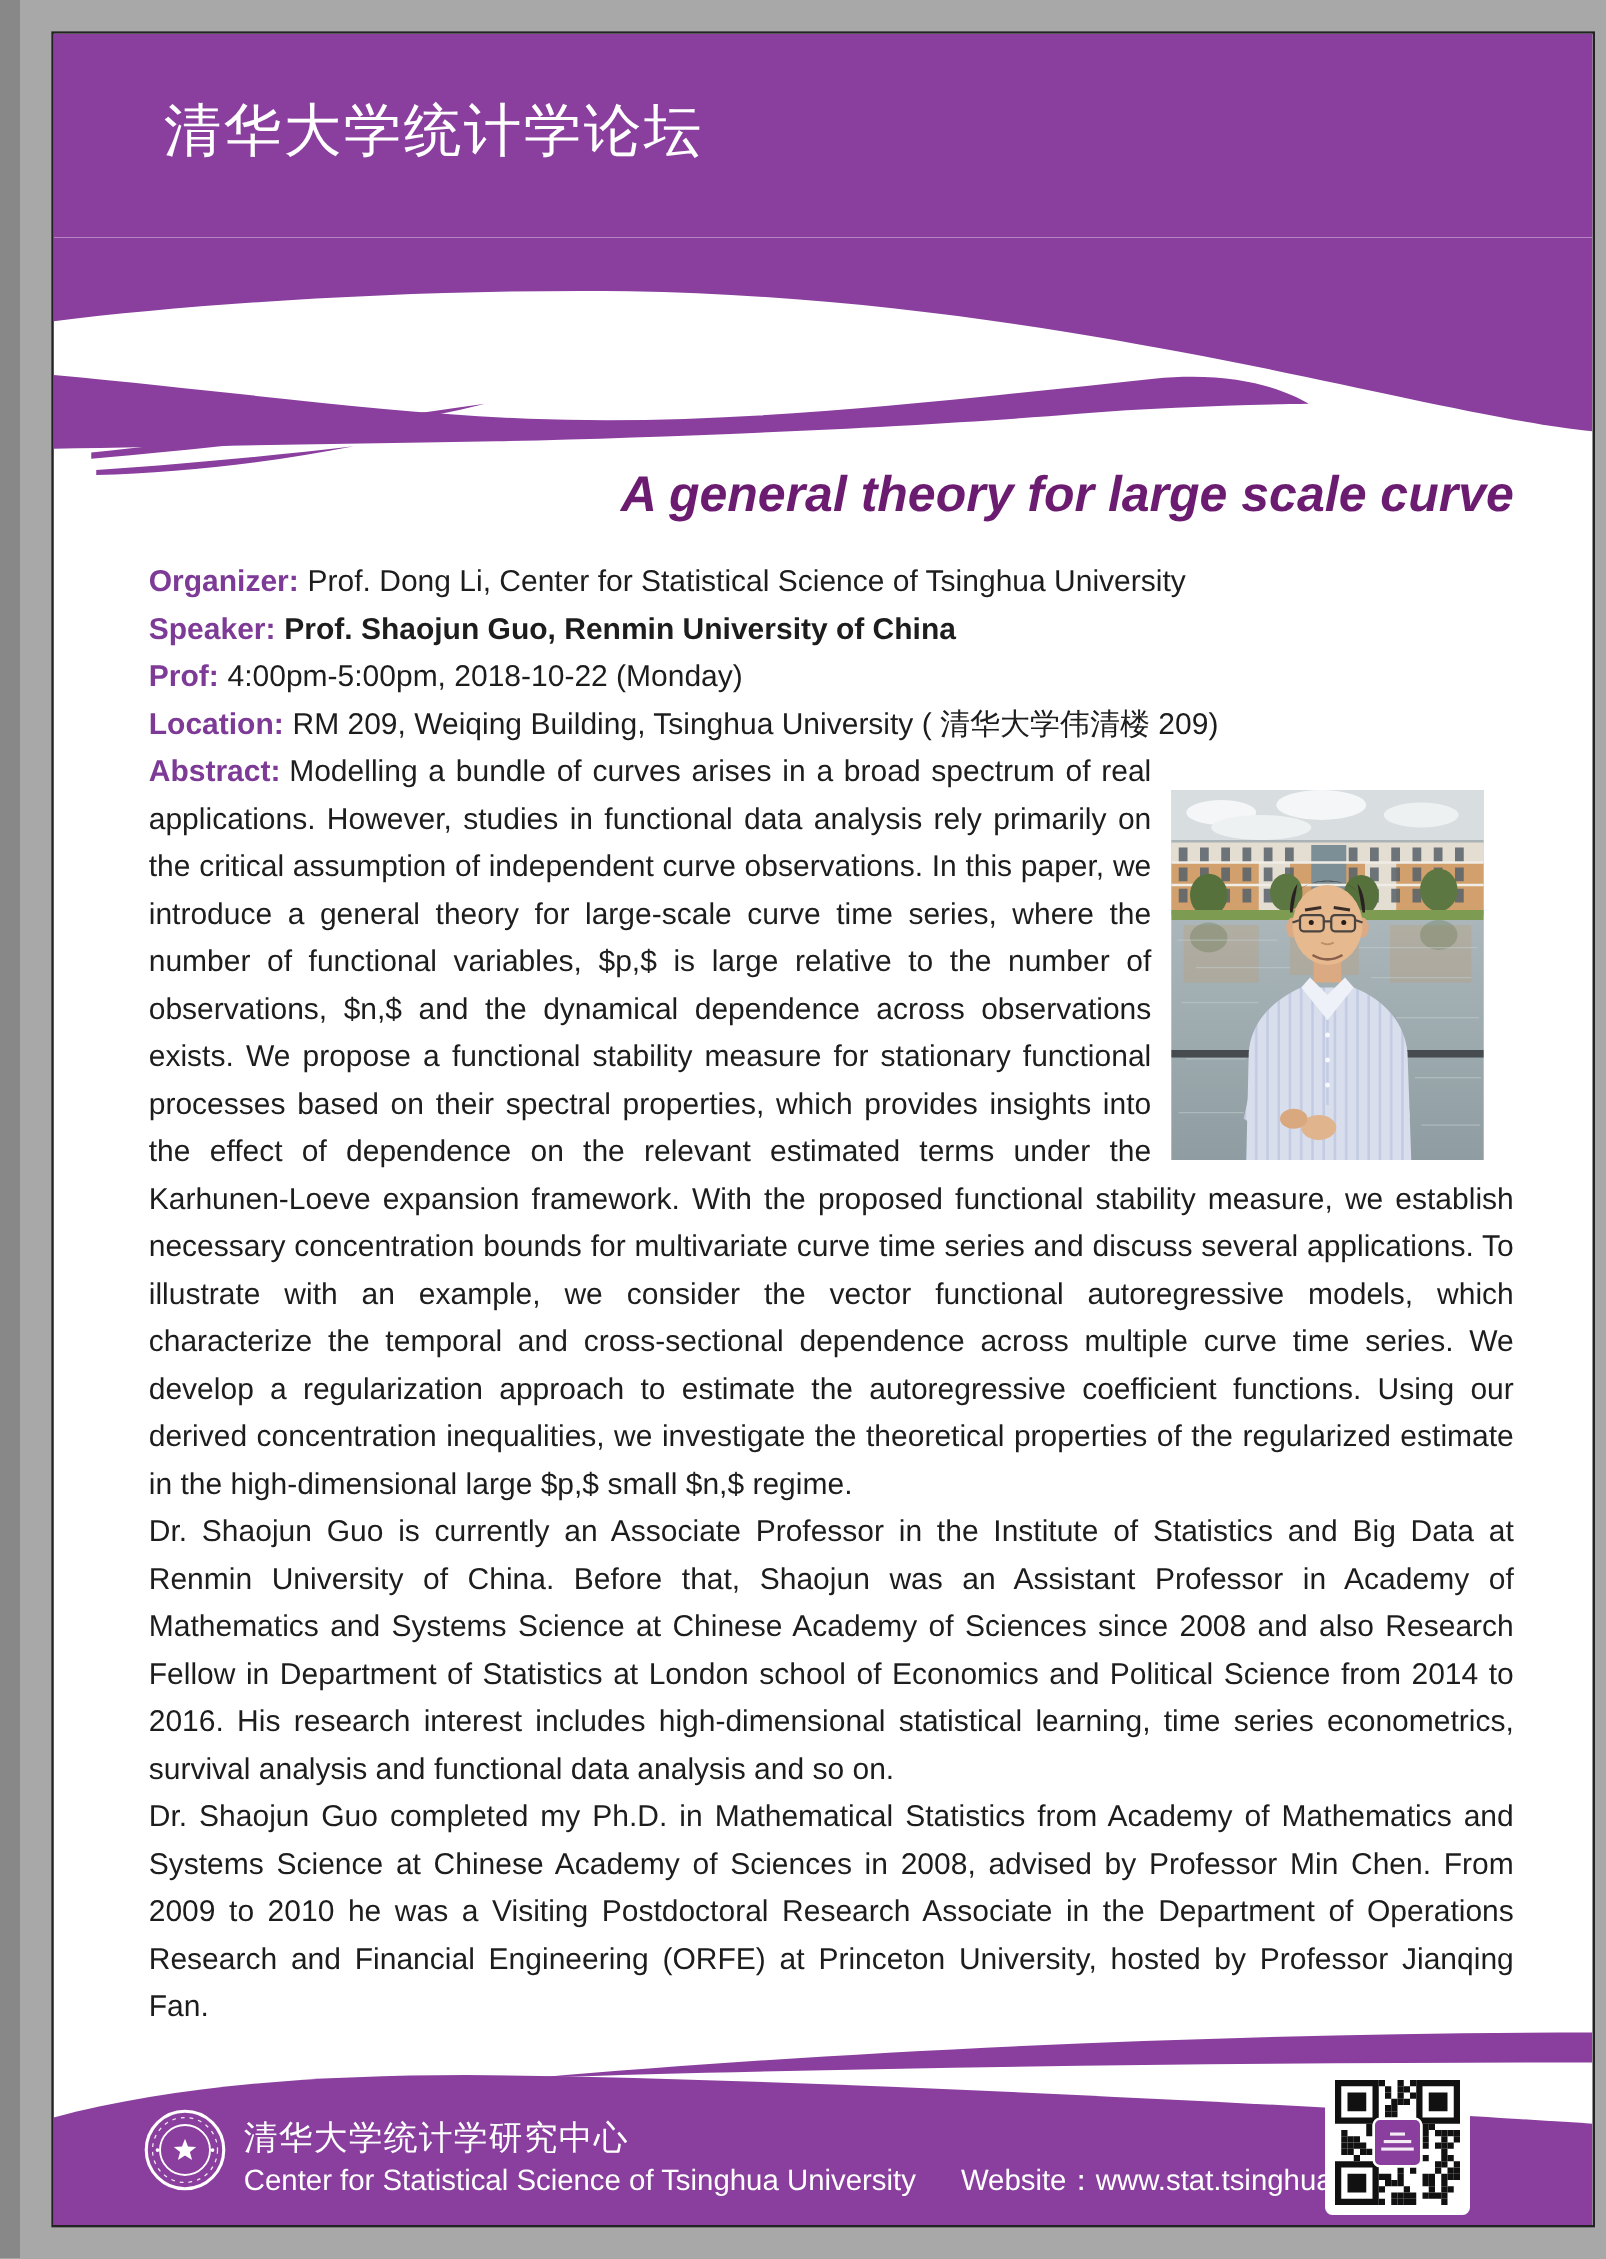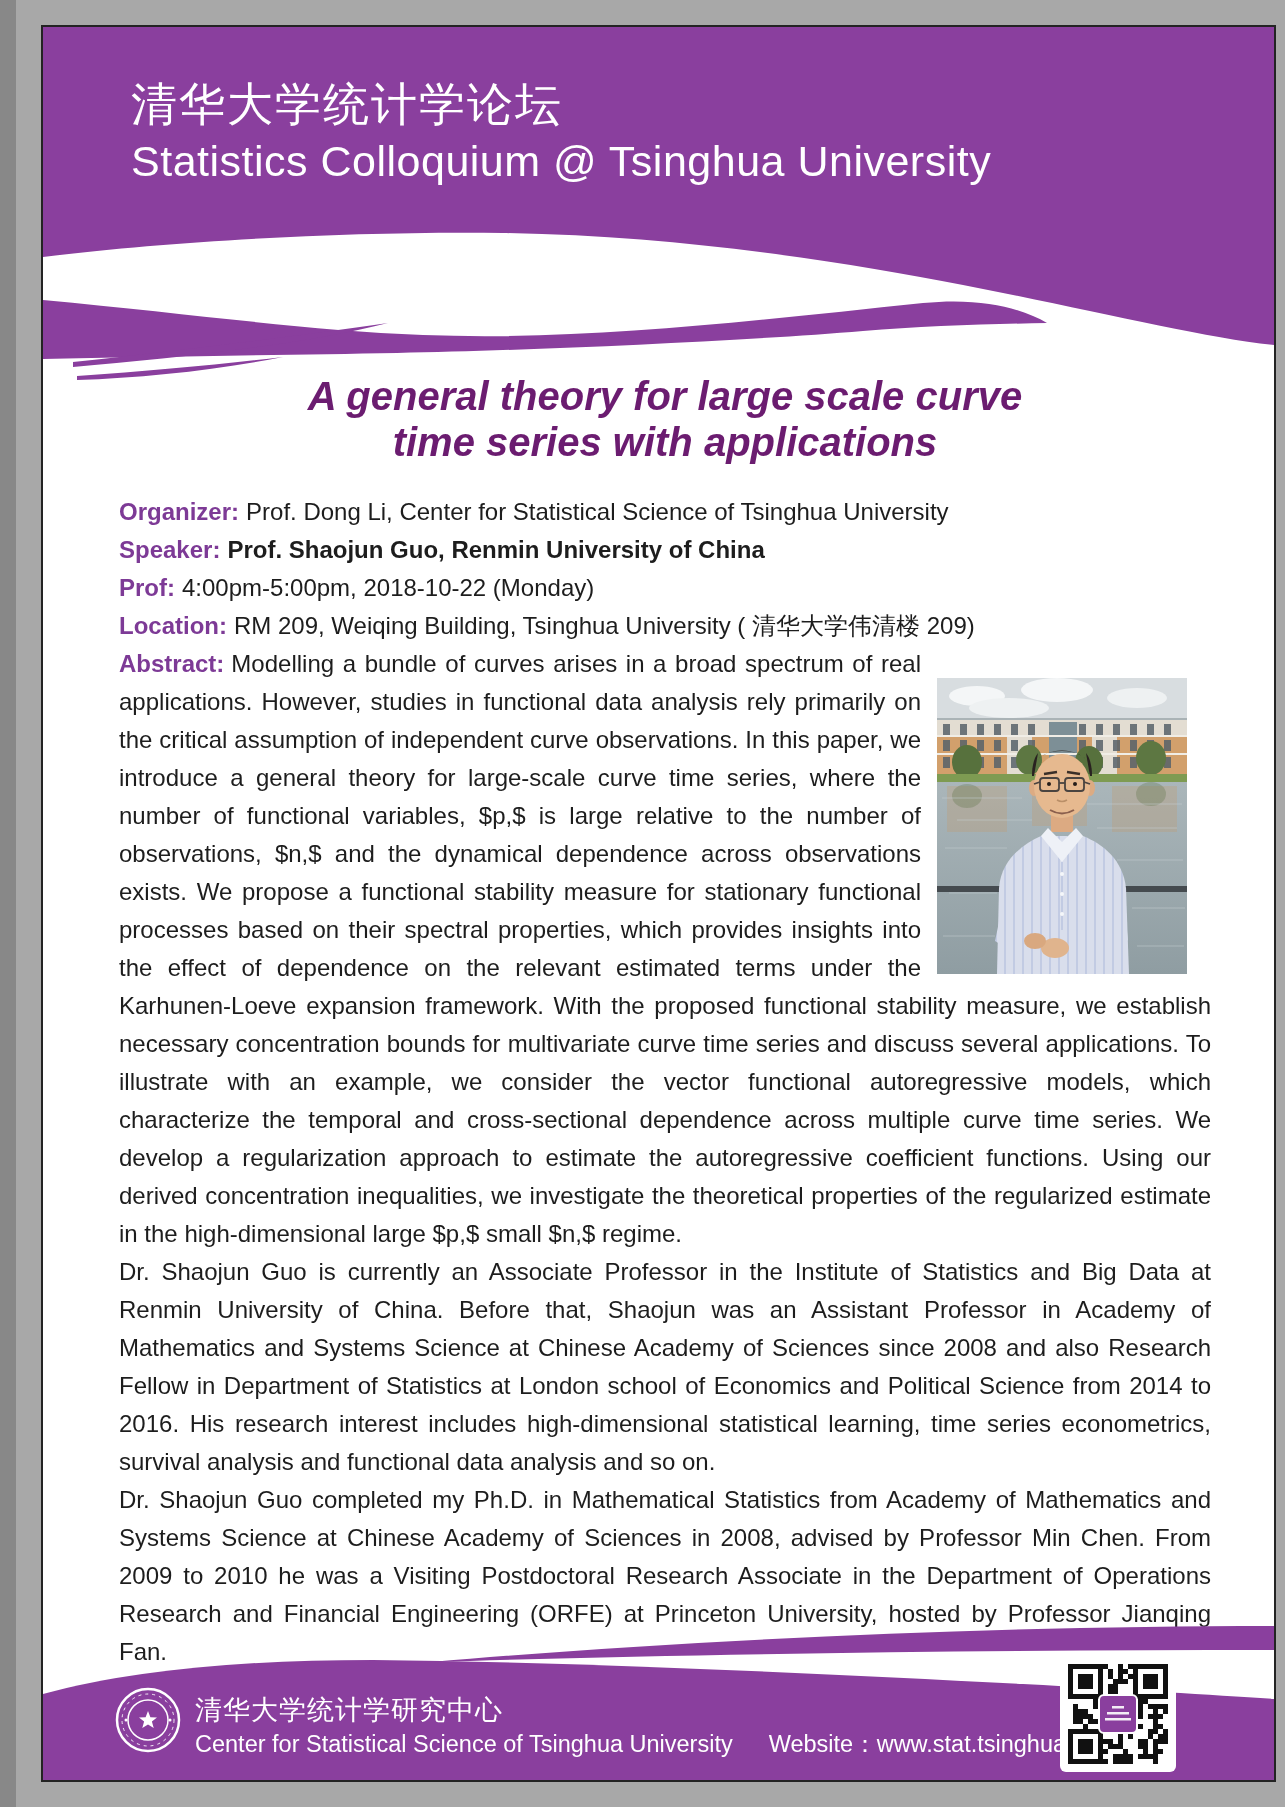--- a/index.html
+++ b/index.html
@@ -17,21 +17,21 @@
   
   .hdr{position:absolute;top:0;left:0;width:1231px;height:163px;background:var(--purple);
        padding:48px 0 0 88px;color:#fff;}
   .hdr .zh{font-size:46px;line-height:58px;font-weight:400;letter-spacing:2px;}
   .hdr .en{font-size:43px;line-height:56px;font-weight:400;letter-spacing:.5px;}
   .hdr-wave{position:absolute;top:163px;left:0;width:1231px;height:190px;display:block;}
   .pfill{fill:var(--purple);}
 
   
   .content{position:absolute;left:76px;top:346px;width:1092px;color:var(--ink);}
-  .talk-title{text-align:center;color:var(--title-purple);font-size:40px;line-height:46px;
+  .talk-title{text-align:right;color:var(--title-purple);font-size:40px;line-height:46px;
               font-weight:bold;font-style:italic;}
   .info{margin-top:28px;}
   .info-row{font-size:24px;line-height:38px;}
   .lbl{color:var(--label-purple);font-weight:bold;margin-right:7px;}
   .val{color:var(--ink);}
   .val-bold{font-weight:bold;}
   .abstract{font-size:24px;line-height:38px;text-align:justify;}
   .photo{float:right;width:250px;height:296px;margin:33px 24px 10px 16px;
          display:block;background:#cfd5d8;}
   .about-h{margin-top:20px;font-size:24px;line-height:38px;font-weight:bold;color:var(--label-purple);}
@@ -47,34 +47,32 @@
   .qr{position:absolute;left:1017px;top:-21px;}
 </style>
 </head>
 <body>
 
 <div class="frame">
   <div class="poster">
 
     <header class="hdr">
       <div class="zh">清华大学统计学论坛</div>
-      <div class="en">Statistics Colloquium @ Tsinghua University</div>
     </header>
 
     <svg class="hdr-wave" viewBox="0 0 1231 190" preserveAspectRatio="none" aria-hidden="true">
       <path class="pfill" d="M0,0 H1231 V155 C1160,148 1040,118 920,95 C800,72 640,46 460,43 C300,41 120,52 0,67 Z"></path>
       <path class="pfill" d="M0,110 C150,124 260,140 380,145 C540,151 700,132 880,113 C940,107 980,119 1004,133 C950,134 880,136 820,141 C700,151 500,160 354,163 C240,165 100,167 0,169 Z"></path>
       <path class="pfill" d="M30,172 C130,161 250,147 345,133 C260,155 130,168 30,177 Z"></path>
       <path class="pfill" d="M34,186 C110,181 180,174 240,167 C175,180 100,188 34,190 Z"></path>
     </svg>
 
     <main class="content">
       <div class="talk-title">
         <div>A general theory for large scale curve</div>
-        <div>time series with applications</div>
       </div>
 
       <div class="info">
         <div class="info-row">
           <span class="lbl">Organizer:</span><span class="val">Prof. Dong Li, Center for Statistical Science of Tsinghua University</span>
         </div>
         <div class="info-row">
           <span class="lbl">Speaker:</span><span class="val val-bold">Prof. Shaojun Guo, Renmin University of China</span>
         </div>
         <div class="info-row">

